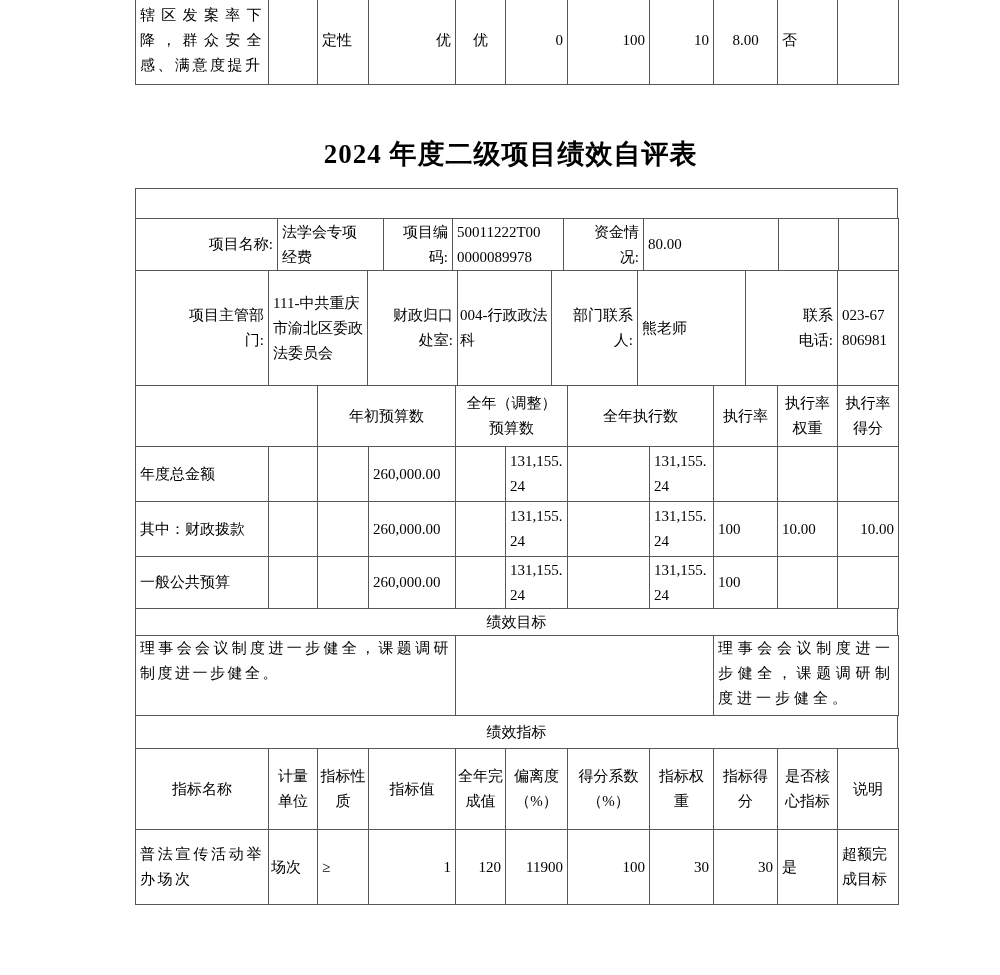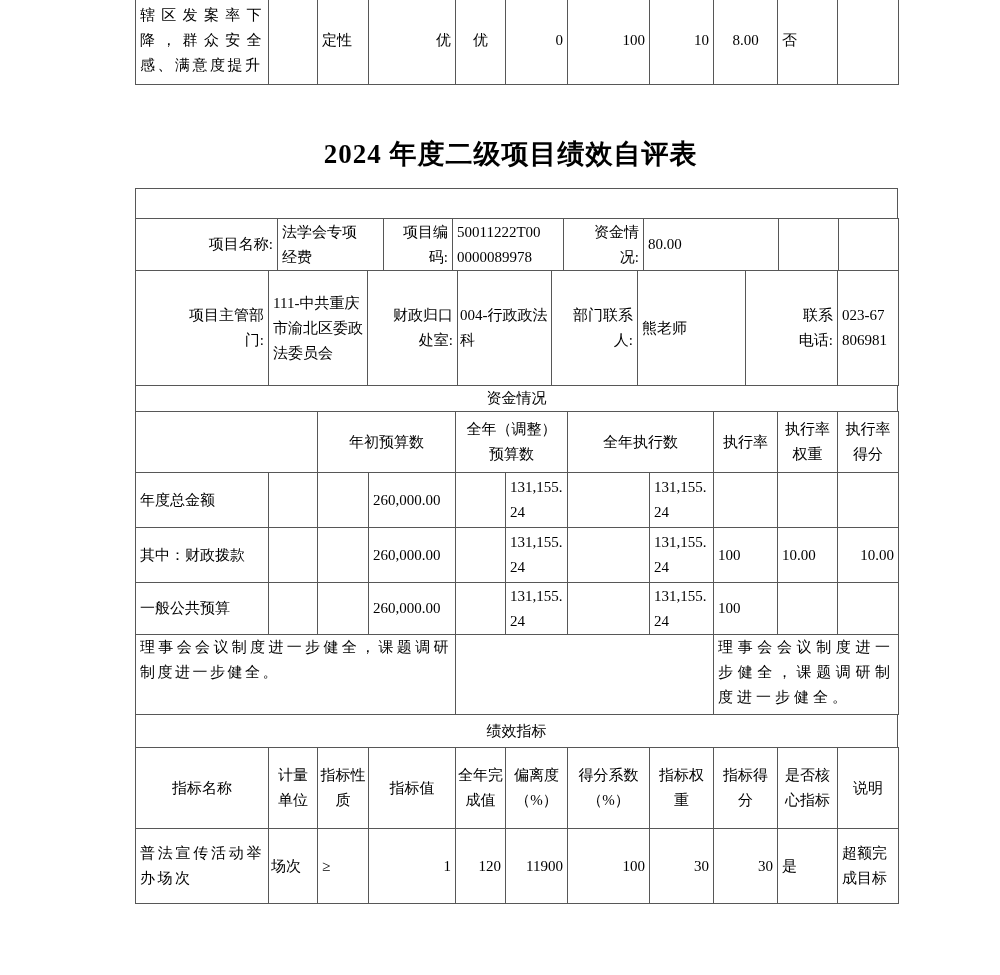--- a/index.html
+++ b/index.html
@@ -129,27 +129,20 @@
       <td class="ar pl12">财政归口处室:</td>
       <td class="al" style="padding:0 2px">004-行政政法科</td>
       <td class="ar pl8">部门联系人:</td>
       <td class="al">熊老师</td>
       <td class="ar pl52">联系电话:</td>
       <td class="al num pr11">023-67806981</td>
     </tr>
   </tbody>
     </table>
 
-  <table>
-    <tbody>
-        <tr style="height:24px">
-      <td class="sec">资金情况</td>
-    </tr>
-  </tbody>
-    </table>
 
   <table>
     <colgroup>
       <col style="width:133px">
         <col style="width:49px">
         <col style="width:51px">
         <col style="width:87px">
       <col style="width:50px">
         <col style="width:62px">
         <col style="width:82px">
@@ -203,20 +196,27 @@
       <td class="al num">131,155.24</td>
       <td></td>
       <td class="al num">131,155.24</td>
       <td class="al">100</td>
       <td class="al"></td>
       <td class="ar"></td>
     </tr>
   </tbody>
     </table>
 
+  <table>
+    <tbody>
+        <tr style="height:27px">
+      <td class="sec">绩效目标</td>
+    </tr>
+  </tbody>
+    </table>
 
   <table>
     <colgroup>
       <col style="width:320px">
         <col style="width:258px">
         <col style="width:185px">
     </colgroup>
     <tbody>
     <tr style="height:80px">
       <td class="al vtop sp2">理事会会议制度进一步健全，课题调研制度进一步健全。</td>

